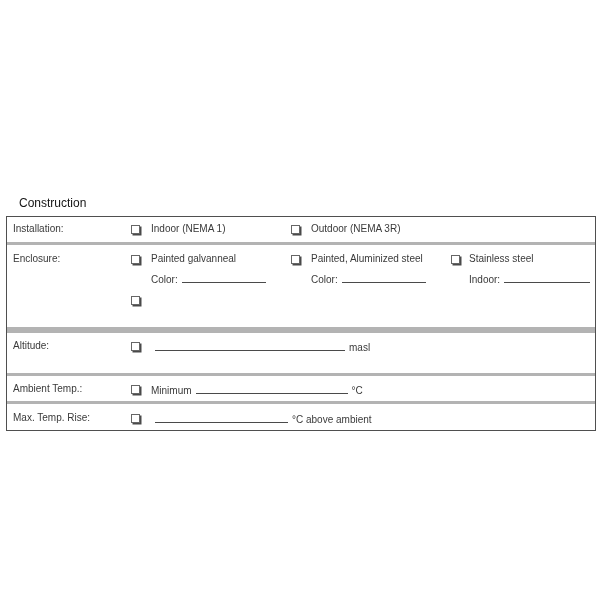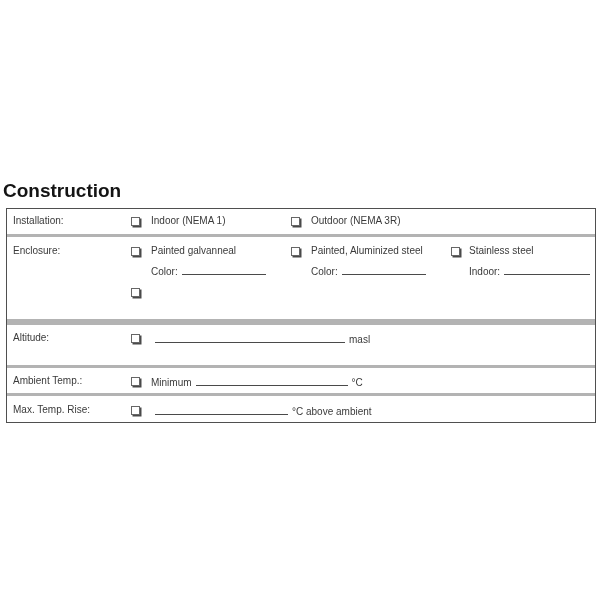--- a/index.html
+++ b/index.html
@@ -1,20 +1,20 @@
 <!DOCTYPE html>
 <html><head>
 <meta charset="utf-8">
 <style>
   html,body{margin:0;padding:0;background:#ffffff;}
   .canvas{position:relative;width:600px;height:600px;background:#ffffff;overflow:hidden;
           font-family:"Liberation Sans",sans-serif;}
-  .heading{position:absolute;left:3px;top:180px;margin:0;font-size:19px;font-weight:bold;
+  .heading{position:absolute;left:3px;top:180px;margin:16px;font-size:12px;font-weight:normal;
            color:#141414;}
-  .spec-table{position:absolute;left:6px;top:208px;width:588px;border:1px solid #4f4f4f;background:#fff;}
+  .spec-table{position:absolute;left:6px;top:216px;width:588px;border:1px solid #4f4f4f;background:#fff;}
   .row{position:relative;}
   .r0{height:25px}.r1{height:82px}.r2{height:24px}.r3{height:40px}.r4{height:25px}.r5{height:26px}
   .sep{height:3px;background:#b3b3b3;}
   .row-label,.opt-text,.fl{position:absolute;font-size:10px;color:#3a3a3a;white-space:nowrap;line-height:12px;}
   .row-label{left:6px;}
   .cb{position:absolute;width:7px;height:7px;background:#fff;border:1px solid #666;
       box-shadow:1.5px 1.5px 0 #4a4a4a;}
   .c1{left:124px}.c2{left:284px}.c3{left:444px}
   .t1{left:144px}.t2{left:304px}.t3{left:462px}
   .blank{display:inline-block;border-bottom:1px solid #4a4a4a;height:10px;margin:0 4px;

